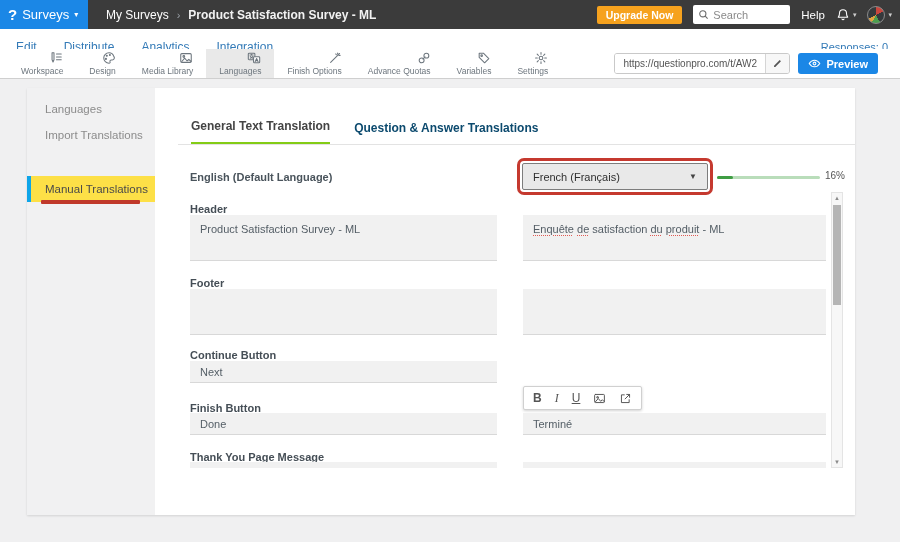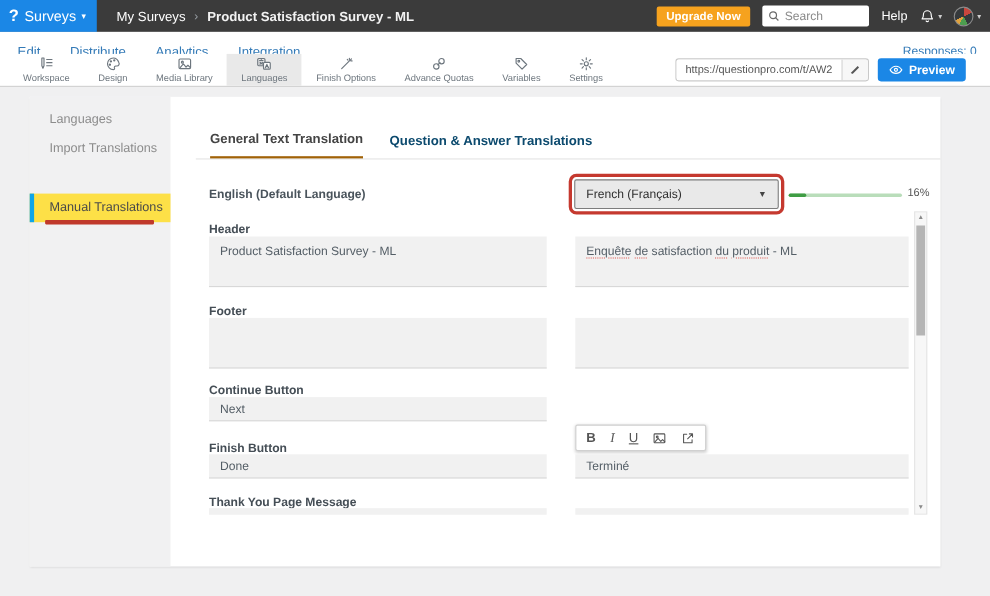--- a/index.html
+++ b/index.html
@@ -27,21 +27,21 @@
     background:conic-gradient(#c9463d 0 18%, #35393c 18% 42%, #4d9e4f 42% 58%, #e0a23e 58% 68%, #35393c 68% 100%); }
 
   
   .menubar { position:absolute; left:0; top:29px; width:900px; height:36px; background:#fff; border-bottom:1px solid #e6e6e6; display:flex; align-items:center; padding-left:16px; gap:27px; }
   .menu-item { font-size:12px; color:#337ab7; cursor:pointer; }
   .menu-item.active { text-decoration:underline; text-underline-offset:3px; }
   .responses { position:absolute; right:12px; font-size:11px; color:#337ab7; }
 
   
   .toolbar { position:absolute; left:0; top:49px; width:900px; height:30px; background:#fff; border-bottom:1px solid #cfcfcf; display:flex; align-items:stretch; padding-left:8px; }
-  .tool-item { display:flex; flex-direction:column; align-items:center; justify-content:center; padding:0 13px; cursor:pointer; }
+  .tool-item { display:flex; flex-direction:column; align-items:flex-end; justify-content:center; padding:0 13px; cursor:pointer; }
   .tool-item.active { background:#e9e9e9; }
   .tool-item svg { width:14px; height:14px; stroke:#6d767e; fill:none; stroke-width:1.2; stroke-linecap:round; stroke-linejoin:round; }
   .tool-label { font-size:8.5px; color:#6d767e; margin-top:1px; white-space:nowrap; }
   .toolbar-right { position:absolute; right:22px; top:4px; display:flex; align-items:center; gap:8px; }
   .url-box { display:flex; height:21px; border:1px solid #c9c9c9; border-radius:3px; background:#fff; overflow:hidden; }
   .url-box input { border:none; outline:none; width:150px; padding:0 8px; font-size:10px; font-family:inherit; color:#555; }
   .pencil-btn { width:24px; border-left:1px solid #d5d5d5; background:#f7f7f7; display:flex; align-items:center; justify-content:center; cursor:pointer; }
   .pencil-btn svg { width:11px; height:11px; fill:#555; }
   .preview-btn { height:21px; background:#1b87e6; border:none; border-radius:3px; color:#fff; font-size:11px; font-weight:600; font-family:inherit; padding:0 10px; display:flex; align-items:center; gap:5px; cursor:pointer; }
   .preview-btn svg { width:13px; height:13px; stroke:#fff; fill:none; stroke-width:1.3; }
@@ -49,21 +49,21 @@
   
   .card { position:absolute; left:27px; top:88px; width:828px; height:427px; background:#fff; box-shadow:0 1px 2px rgba(0,0,0,.12); }
   .side-nav { position:absolute; left:0; top:0; bottom:0; width:128px; background:#f1f1f2; padding-top:8px; }
   .side-item { height:26px; line-height:26px; padding-left:18px; font-size:11.5px; color:#8c8c8c; cursor:pointer; white-space:nowrap; }
   .side-item.active { background:#fde047; border-left:4px solid #0ea5e9; padding-left:14px; color:#4a4a4a; position:relative;margin-top:28px; }
   .side-red-underline { position:absolute; left:10px; bottom:-2px; width:99px; height:4px; background:#c0392b; border-radius:1px; }
 
   .content { position:absolute; left:128px; top:0; right:0; bottom:0; }
   .tabs-row { position:absolute; left:23px; top:28px; right:0; height:29px; border-bottom:1px solid #e3e3e3; display:flex; gap:24px; padding-left:13px; }
   .tab { font-size:12px; font-weight:600; color:#0c4a6e; padding-bottom:9px; align-self:flex-end; cursor:pointer; }
-  .tab.active { border-bottom:2px solid #a16207; color:#444; }
+  .tab.active { border-bottom:2px solid #84cc16; color:#444; }
 
   .lang-label { position:absolute; left:35px; top:83px; font-size:11px; font-weight:700; color:#4a545c; }
   .annotation-box { position:absolute; left:362px; top:70px; width:196px; height:37px; border:3px solid #c5392f; border-radius:7px; padding:2px; }
   .lang-select { width:100%; height:100%; background:#e9e9e9; border:1px solid #7d7d7d; border-radius:2px; display:flex; align-items:center; justify-content:space-between; padding:0 10px; font-size:11px; color:#2f2f2f; cursor:pointer; }
   .lang-select .dd-caret { font-size:8px; color:#444; }
   .progress-track { position:absolute; left:562px; top:88px; width:103px; height:3px; background:#b9ddba; border-radius:3px; }
   .progress-fill { width:16%; height:100%; background:#3f9d44; border-radius:3px; }
   .progress-label { position:absolute; left:670px; top:82px; font-size:10px; color:#555; }
 
   .scroll-area { position:absolute; left:0; top:104px; right:0; height:276px; overflow:hidden; }

